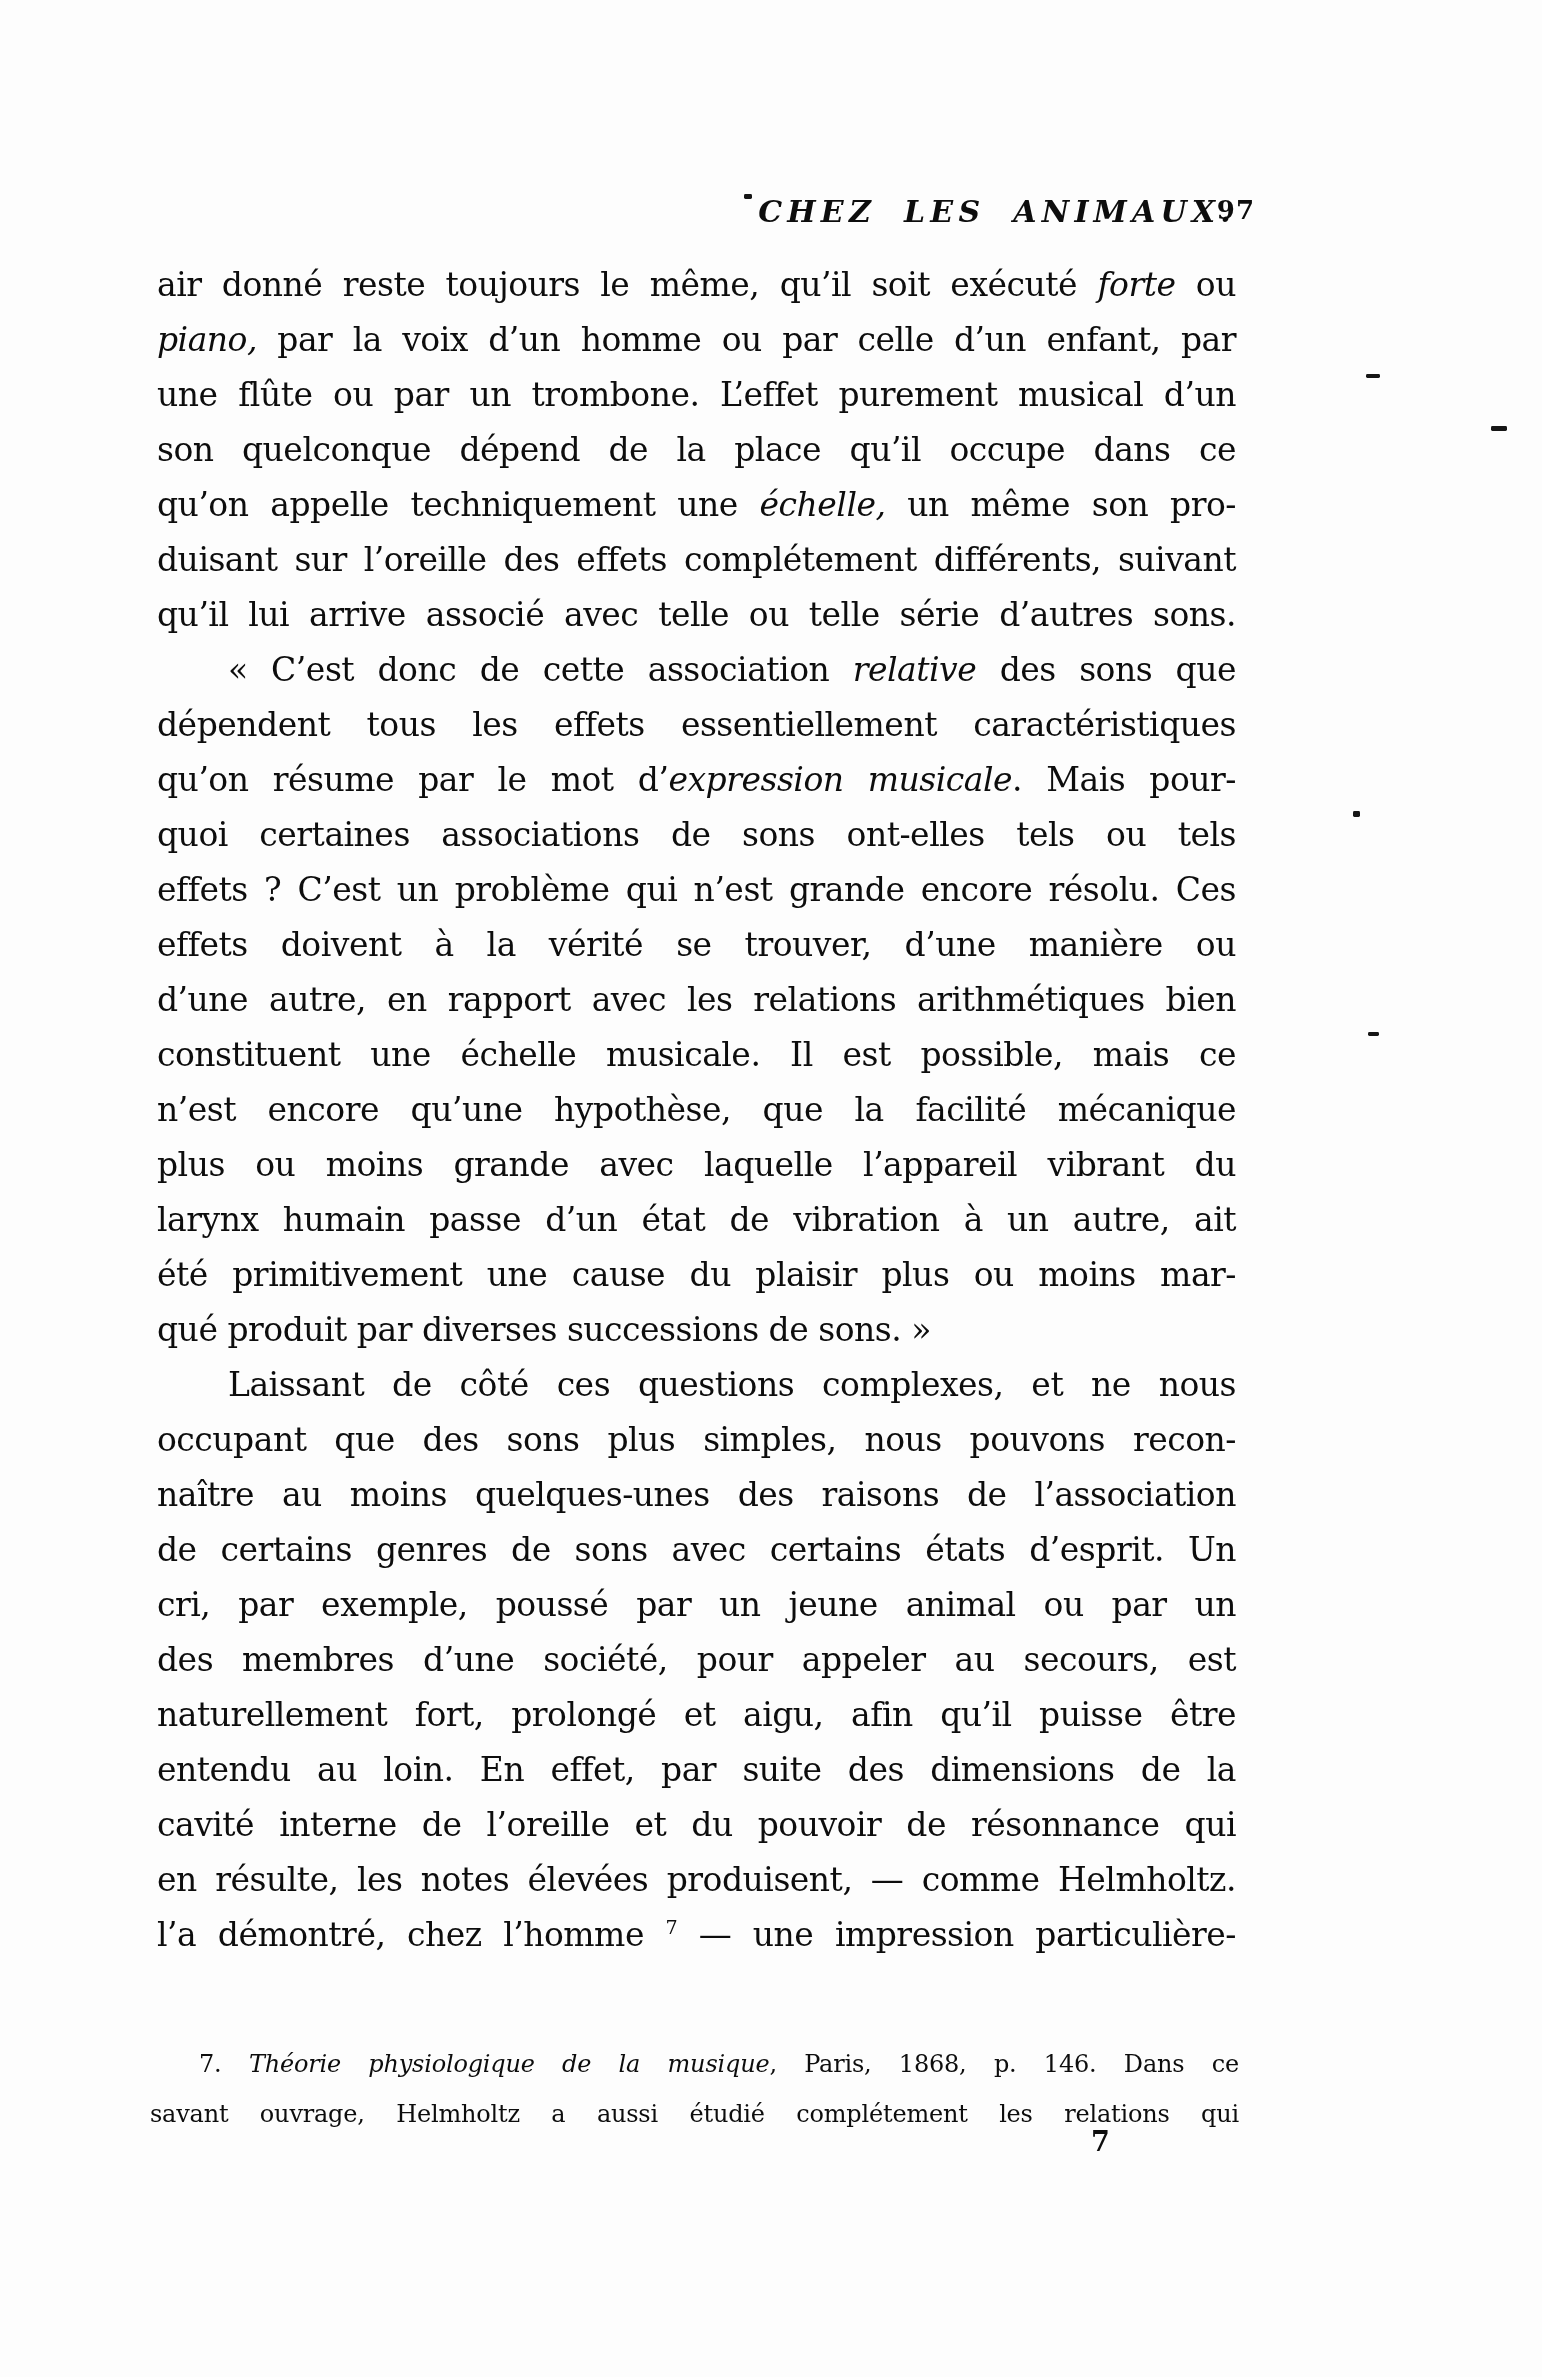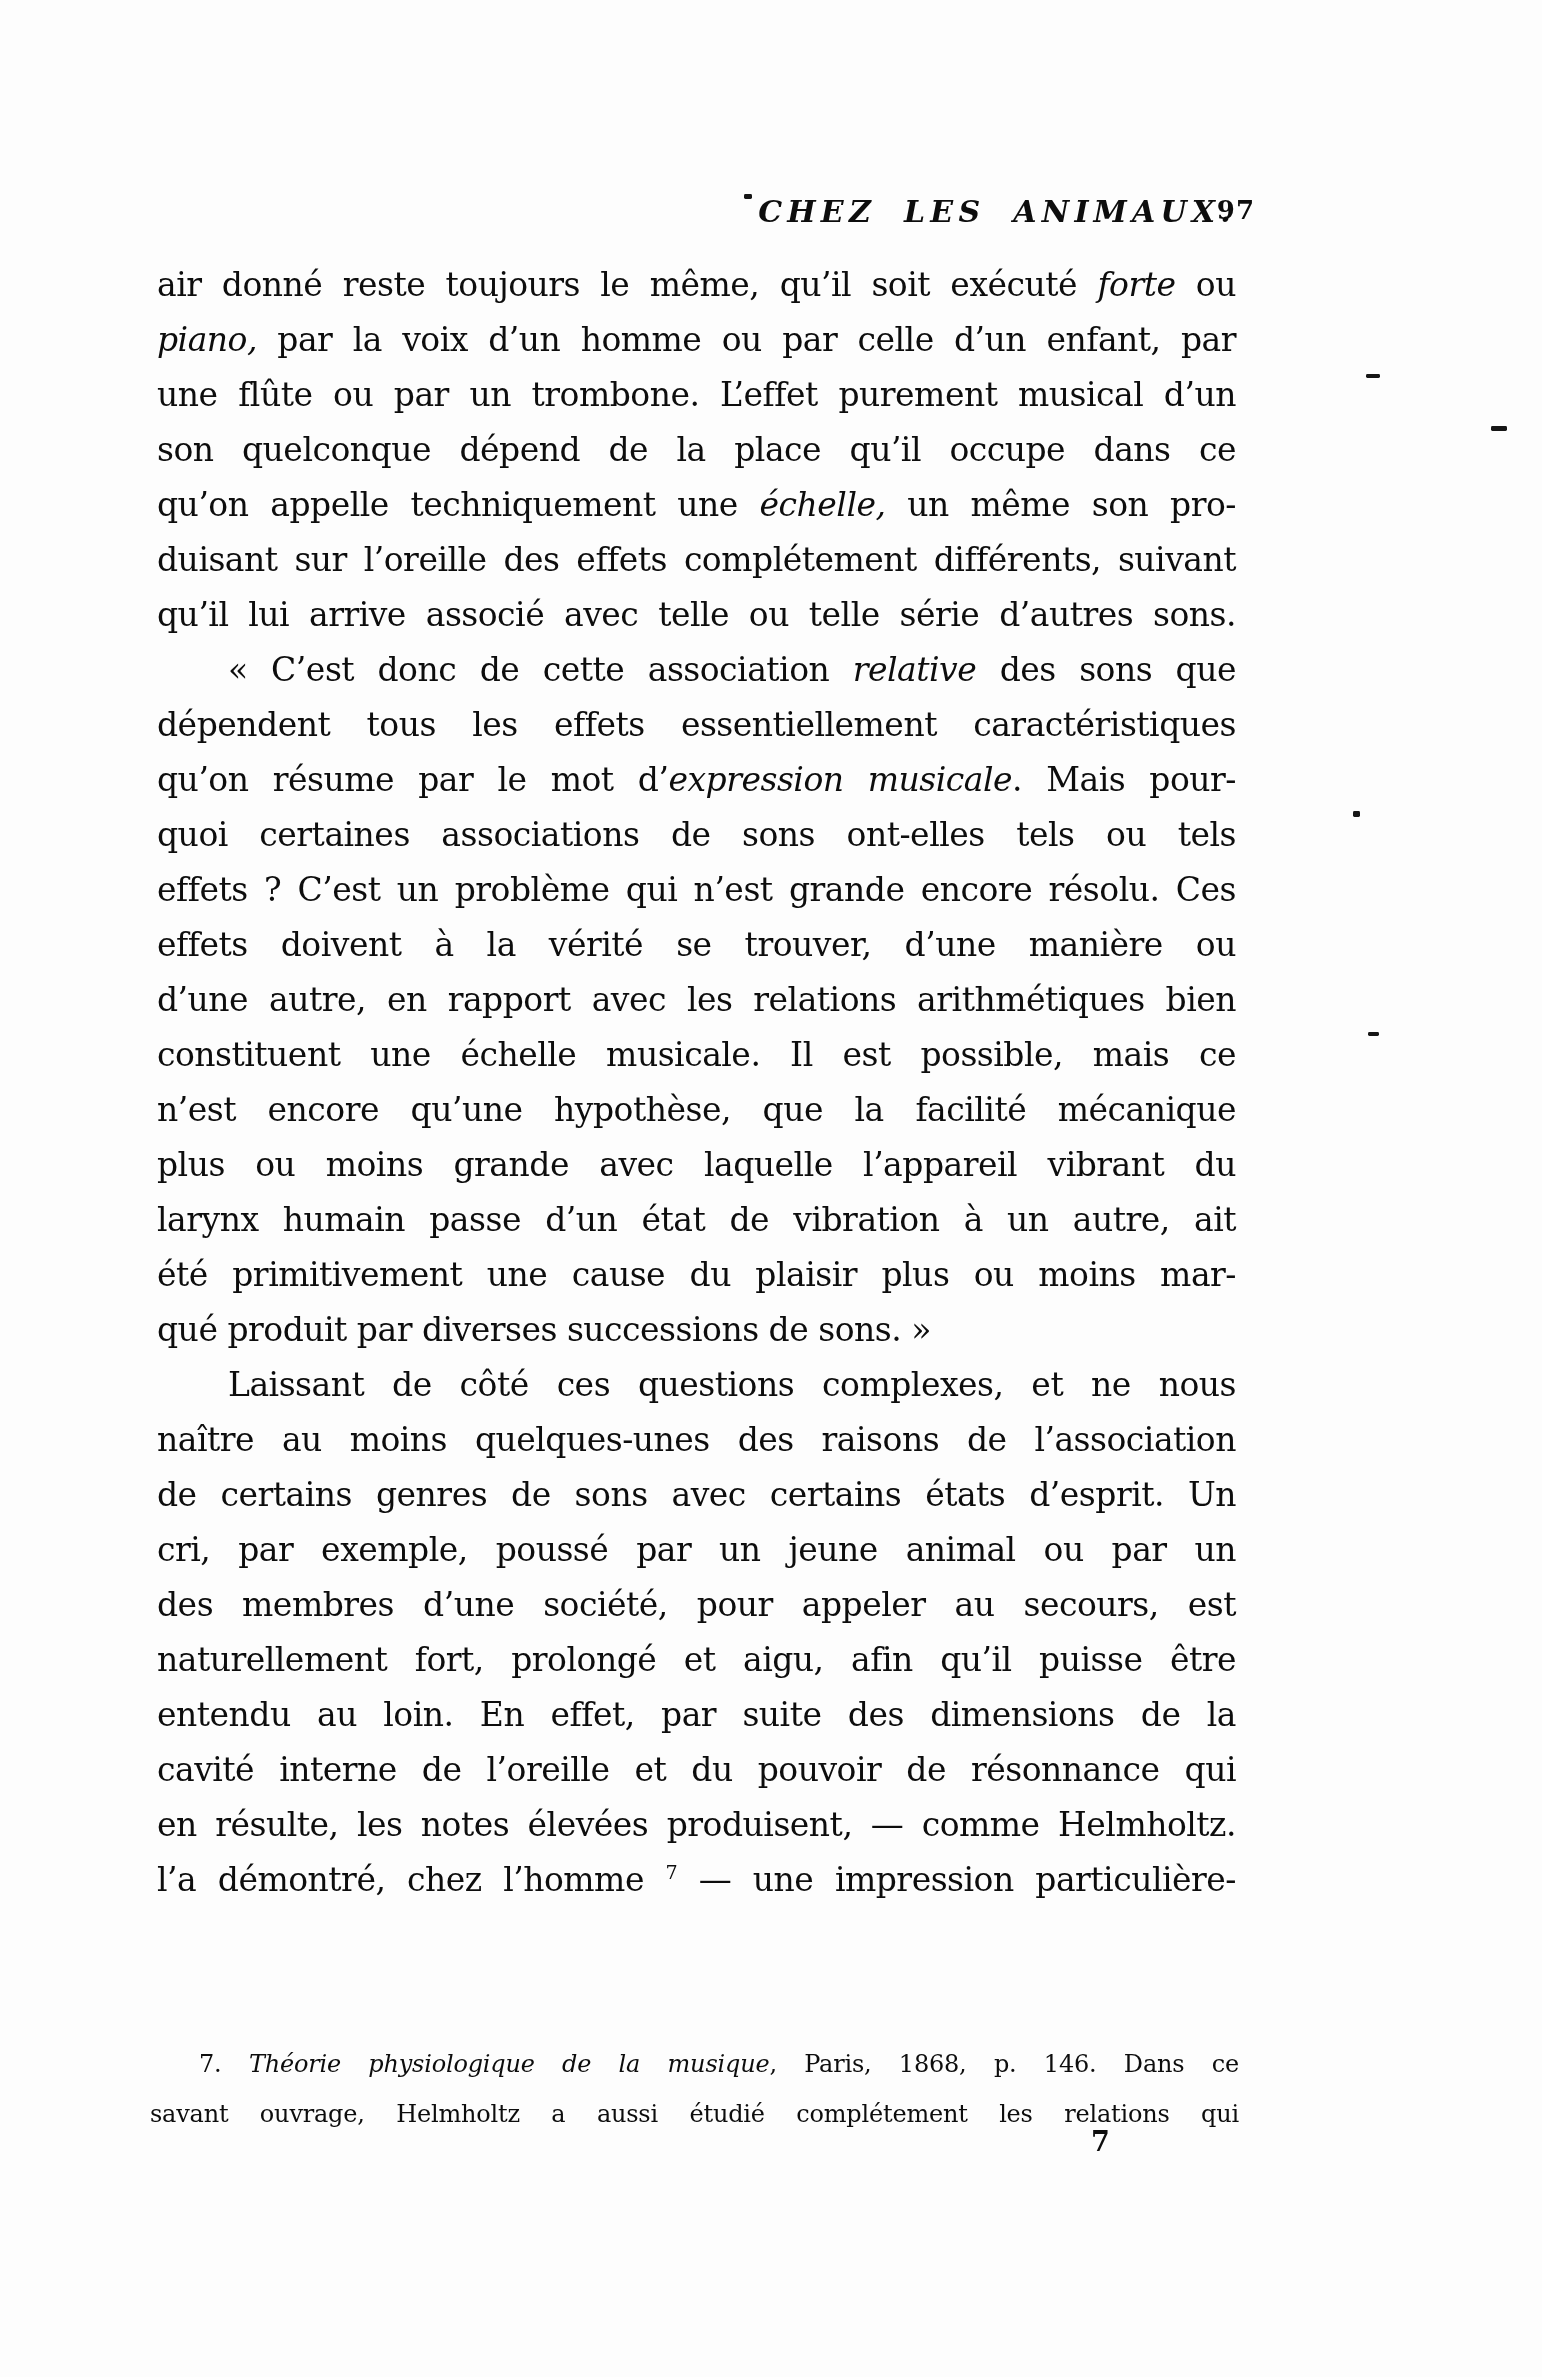--- a/index.html
+++ b/index.html
@@ -81,20 +81,21 @@
       <div class="line"><span>effets ? C’est un problème qui n’est grande encore résolu. Ces</span></div>
       <div class="line"><span>effets doivent à la vérité se trouver, d’une manière ou</span></div>
       <div class="line"><span>d’une autre, en rapport avec les relations arithmétiques bien</span></div>
       <div class="line"><span>constituent une échelle musicale. Il est possible, mais ce</span></div>
       <div class="line"><span>n’est encore qu’une hypothèse, que la facilité mécanique</span></div>
       <div class="line"><span>plus ou moins grande avec laquelle l’appareil vibrant du</span></div>
       <div class="line"><span>larynx humain passe d’un état de vibration à un autre, ait</span></div>
       <div class="line"><span>été primitivement une cause du plaisir plus ou moins mar-</span></div>
       <div class="line align-left"><span>qué produit par diverses successions de sons. »</span></div>
       <div class="line indent"><span>Laissant de côté ces questions complexes, et ne nous</span></div>
+      <div class="line"><span>occupant que des sons plus simples, nous pouvons recon-</span></div>
       <div class="line"><span>naître au moins quelques-unes des raisons de l’association</span></div>
       <div class="line"><span>de certains genres de sons avec certains états d’esprit. Un</span></div>
       <div class="line"><span>cri, par exemple, poussé par un jeune animal ou par un</span></div>
       <div class="line"><span>des membres d’une société, pour appeler au secours, est</span></div>
       <div class="line"><span>naturellement fort, prolongé et aigu, afin qu’il puisse être</span></div>
       <div class="line"><span>entendu au loin. En effet, par suite des dimensions de la</span></div>
       <div class="line"><span>cavité interne de l’oreille et du pouvoir de résonnance qui</span></div>
       <div class="line"><span>en résulte, les notes élevées produisent, — comme Helmholtz.</span></div>
       <div class="line"><span>l’a démontré, chez l’homme </span><span class="sup">7</span><span> — une impression particulière-</span></div>
     </div>

